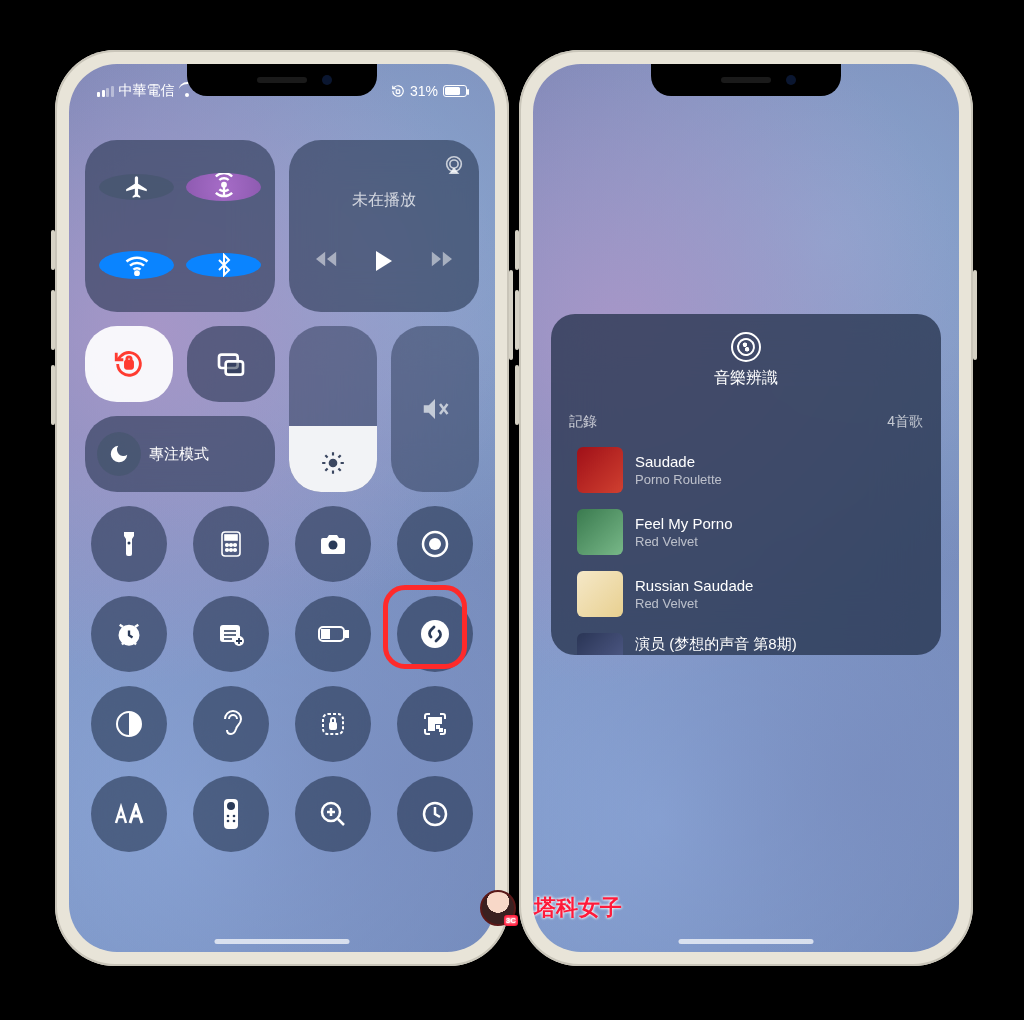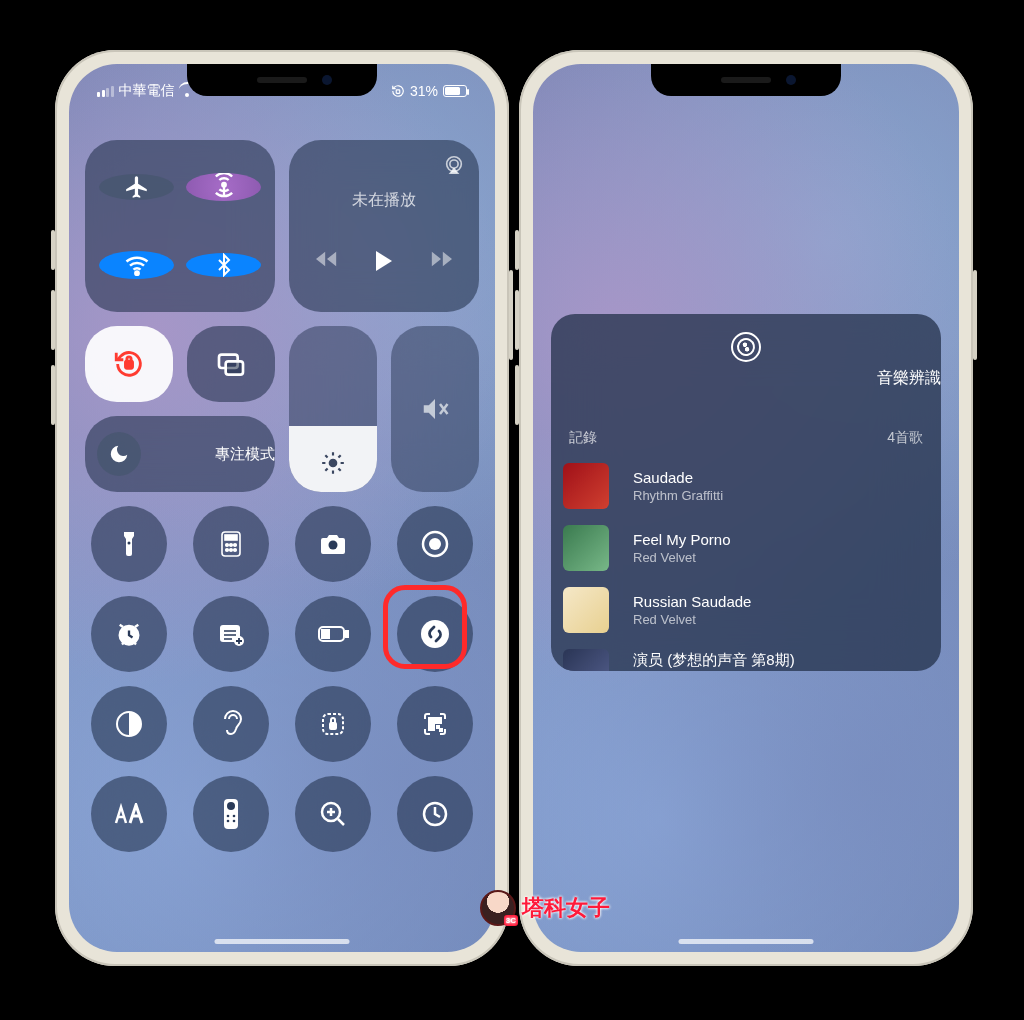--- a/index.html
+++ b/index.html
@@ -93,61 +93,61 @@
   .media .airplay { position:absolute; top:14px; right:14px; }
   .media .title { font-size:16px; margin-top:10px; }
   .media .ctrls { display:flex; gap:36px; margin-top:20px; }
   
   .lock { grid-column:1; grid-row:2; }
   .mirror { grid-column:2; grid-row:2; }
   .bright { grid-column:3; grid-row:2/4; position:relative; background:rgba(30,44,70,.45); overflow:hidden; }
   .bright .fill { position:absolute; left:0; right:0; bottom:0; height:40%; background:rgba(255,255,255,.92); border-radius:0 0 22px 22px; }
   .bright svg { z-index:1; color:#3a4660; }
   .vol { grid-column:4; grid-row:2/4; background:rgba(30,44,70,.45); }
-  .focus { grid-column:1/3; grid-row:3; justify-content:space-between; padding-left:12px; gap:16px; font-size:15px; }
+  .focus { grid-column:1/3; grid-row:3; justify-content:flex-start; padding-left:12px; gap:8px; font-size:15px; }
   .focus .moon-c { width:44px;height:44px;border-radius:50%;background:rgba(70,85,110,.7);display:flex;align-items:center;justify-content:center; }
   .highlight {
     position:absolute;
     border: 5px solid #ff2a2a; border-radius:22px;
     pointer-events:none; z-index:20;
   }
 
   
   .panel {
     position:absolute; left:18px; right:18px; top:250px;
     background: rgba(35,48,74,.75);
     border-radius:24px;
     padding: 18px 0 0 0;
     color:#fff;
     backdrop-filter: blur(30px);
     overflow:hidden;
   }
-  .panel .hdr { text-align:right; margin-bottom:30px; }
+  .panel .hdr { text-align:center; margin-bottom:14px; }
   .panel .hdr .sh-ic { width:30px; height:30px; margin:0 auto 6px; border:2.5px solid #fff; border-radius:50%; display:flex;align-items:center;justify-content:center; }
   .panel .hdr .sh-ic::before { content:''; width:14px; height:14px; border-radius:50%; background:
       radial-gradient(circle at 35% 40%, #fff 2px, transparent 2.5px),
       radial-gradient(circle at 65% 60%, #fff 2px, transparent 2.5px);
       border:2px solid #fff; transform:rotate(30deg);
   }
   .panel h3 { font-size:16px; font-weight:500; }
   .panel .sub { display:flex; justify-content:space-between; padding:10px 18px 8px; font-size:14px; color:rgba(255,255,255,.7); }
-  .song { display:flex; align-items:center; gap:24px; padding:8px 12px; }
+  .song { display:flex; align-items:center; gap:12px; padding:8px 26px; }
   .song .art { width:46px; height:46px; border-radius:6px; flex-shrink:0; }
   .art1 { background:linear-gradient(135deg,#a01018,#d04030); }
   .art2 { background:linear-gradient(135deg,#3a7a4f,#78b888); }
   .art3 { background:linear-gradient(135deg,#f5e8c8,#e8d090); }
   .art4 { background:linear-gradient(135deg,#2a3555,#4a5580); }
   .song .txt .t { font-size:15px; font-weight:500; }
   .song .txt .a { font-size:13px; color:rgba(255,255,255,.65); margin-top:2px; }
   .song.cut { padding-bottom:0; }
   .song.cut .art { height:22px; border-radius:6px 6px 0 0; }
 
   .watermark {
     position:absolute; left:480px; top:890px;
-    display:flex; align-items:center; gap:6px;
+    display:flex; align-items:center; gap:18px;
     color:#ff1a3a; font-size:22px; font-weight:700;
     z-index:50;
     text-shadow: 0 0 3px #fff, 0 0 3px #fff;
   }
   .watermark .wm-ic {
     width:36px;height:36px;border-radius:50%;
     background: radial-gradient(circle at 50% 30%, #f8d8c8 40%, #3a2020 41%);
     border:2px solid #5a1818; position:relative;
   }
   .watermark .wm-ic::after{content:'3C';position:absolute;bottom:-2px;right:-4px;background:#ff1a3a;color:#fff;font-size:8px;padding:1px 2px;border-radius:3px;}
@@ -418,21 +418,21 @@
         <h3>音樂辨識</h3>
       </div>
       <div class="sub">
         <span>記錄</span>
         <span>4首歌</span>
       </div>
       <div class="song">
         <div class="art art1"></div>
         <div class="txt">
             <div class="t">Saudade</div>
-        <div class="a">Rhythm Graffitti</div>
+        <div class="a">Porno Roulette</div>
           </div>
       </div>
       <div class="song">
         <div class="art art2"></div>
         <div class="txt">
             <div class="t">Feel My Porno</div>
         <div class="a">Red Velvet</div>
           </div>
       </div>
       <div class="song">

